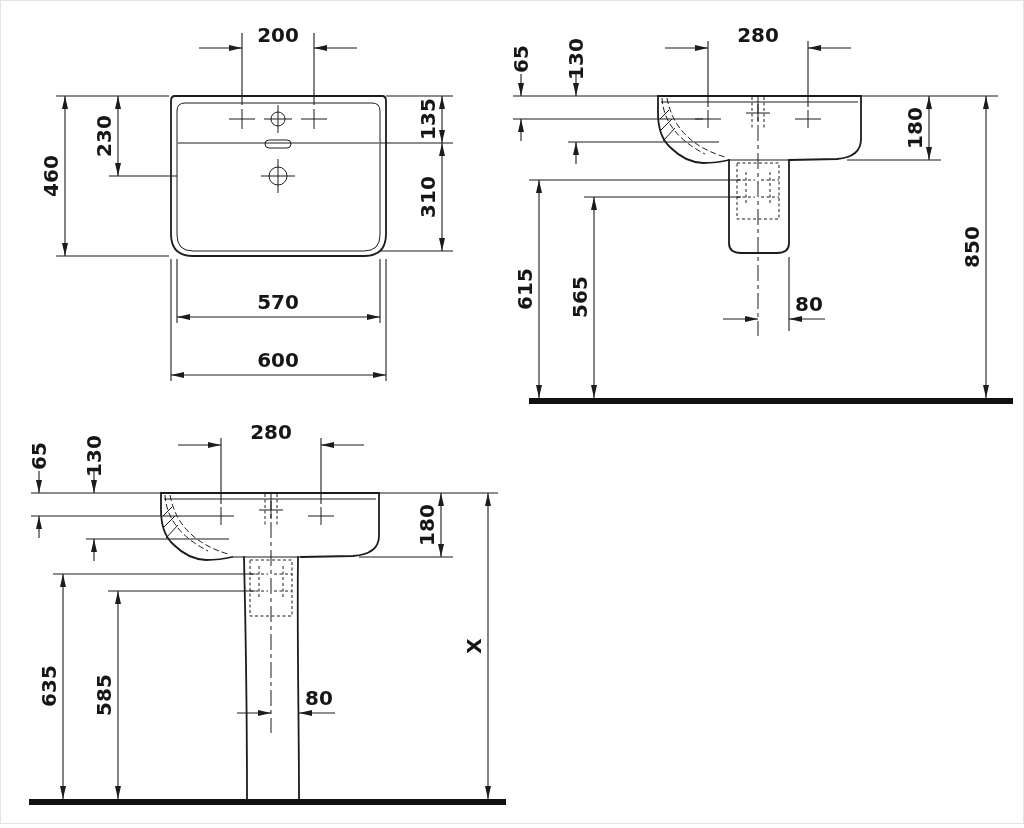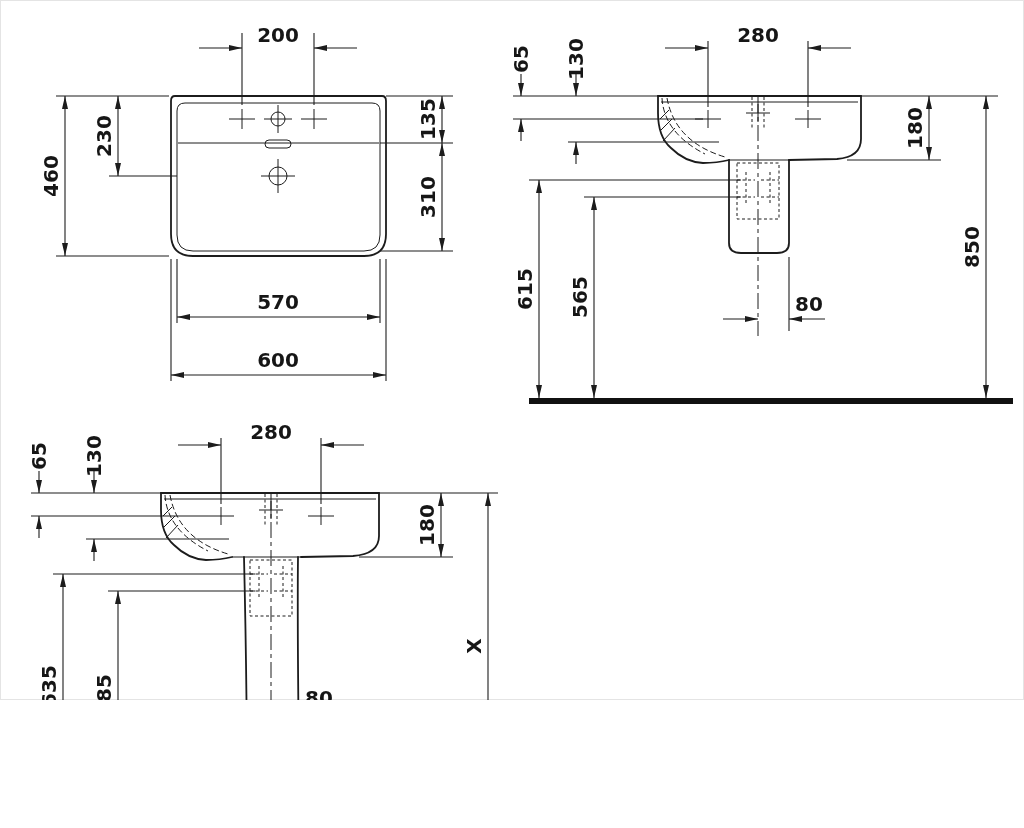--- a/index.html
+++ b/index.html
@@ -1,17 +1,17 @@
 <!DOCTYPE html>
 <html><head>
 <meta charset="utf-8">
 <title>Technical drawing</title>
 <style>
   html,body{margin:0;padding:0;background:#ffffff}
-  .canvas{width:1024px;height:700px;box-sizing:border-box;border:1px solid #e4e4e4;background:#fff}
+  .canvas{width:1024px;height:824px;box-sizing:border-box;border:1px solid #e4e4e4;background:#fff}
   svg{display:block}
   .ol{fill:none;stroke:#1c1c1c;stroke-width:1.8;stroke-linecap:round;stroke-linejoin:round}
   .th{fill:none;stroke:#1c1c1c;stroke-width:1}
   .dim{fill:none;stroke:#1c1c1c;stroke-width:1.1}
   .dash{fill:none;stroke:#1c1c1c;stroke-width:1;stroke-dasharray:6 3}
   .dot{fill:none;stroke:#1c1c1c;stroke-width:1;stroke-dasharray:3 2.5}
   .cl{fill:none;stroke:#1c1c1c;stroke-width:1;stroke-dasharray:16 4 4 4}
   .floor{fill:none;stroke:#111;stroke-width:6}
   .dl{font-family:"DejaVu Sans","Liberation Sans",sans-serif;font-size:20px;font-weight:700;fill:#161616}
 </style>

